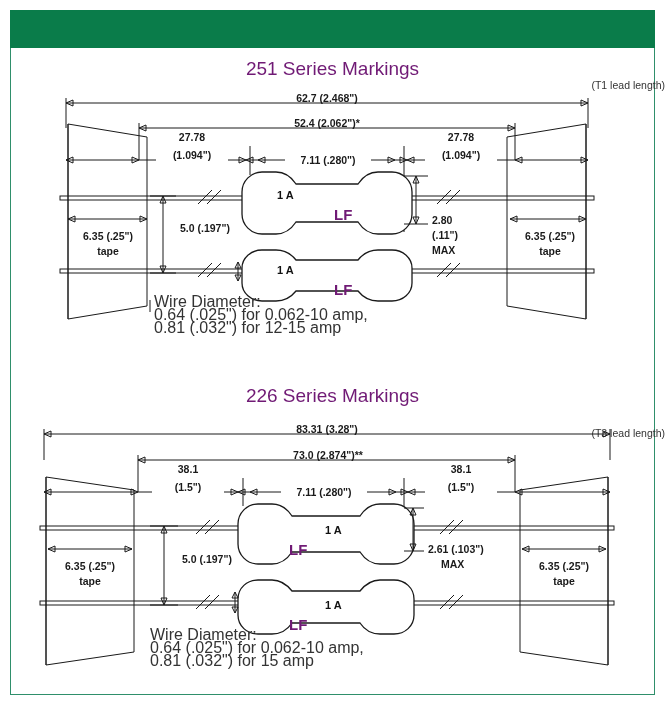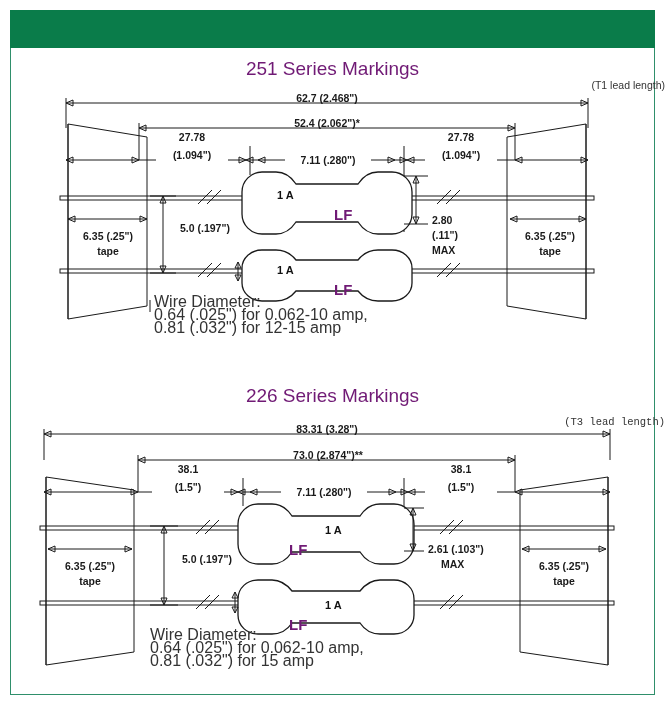--- a/index.html
+++ b/index.html
@@ -217,21 +217,21 @@
     <div class="amp" style="left:277px;top:189px;">1 A</div>
     <div class="lf-logo" style="left:334px;top:186px;">LF</div>
 
     <div class="amp" style="left:277px;top:264px;">1 A</div>
     <div class="lf-logo" style="left:334px;top:261px;">LF</div>
   </div>
 
   <div>
 
     <div class="sec-title" style="top:385px;left:0;">226 Series Markings</div>
-    <div class="sec-sub" style="top:416px;left:0;font-family:Liberation Mono, monospace;">(T3 lead length)</div>
+    <div class="sec-sub" style="top:427px;left:0;">(T3 lead length)</div>
 
     <svg width="665" height="710">
 
       <line class="stroke" x1="44" y1="434" x2="610" y2="434"></line>
       <path class="stroke" d="M44,434 l7,-3 v6 z" fill="#1a1a1a"></path>
       <path class="stroke" d="M610,434 l-7,-3 v6 z" fill="#1a1a1a"></path>
       <line class="stroke" x1="44" y1="429" x2="44" y2="460"></line>
       <line class="stroke" x1="610" y1="429" x2="610" y2="460"></line>
 
       <line class="stroke" x1="138" y1="460" x2="515" y2="460"></line>

